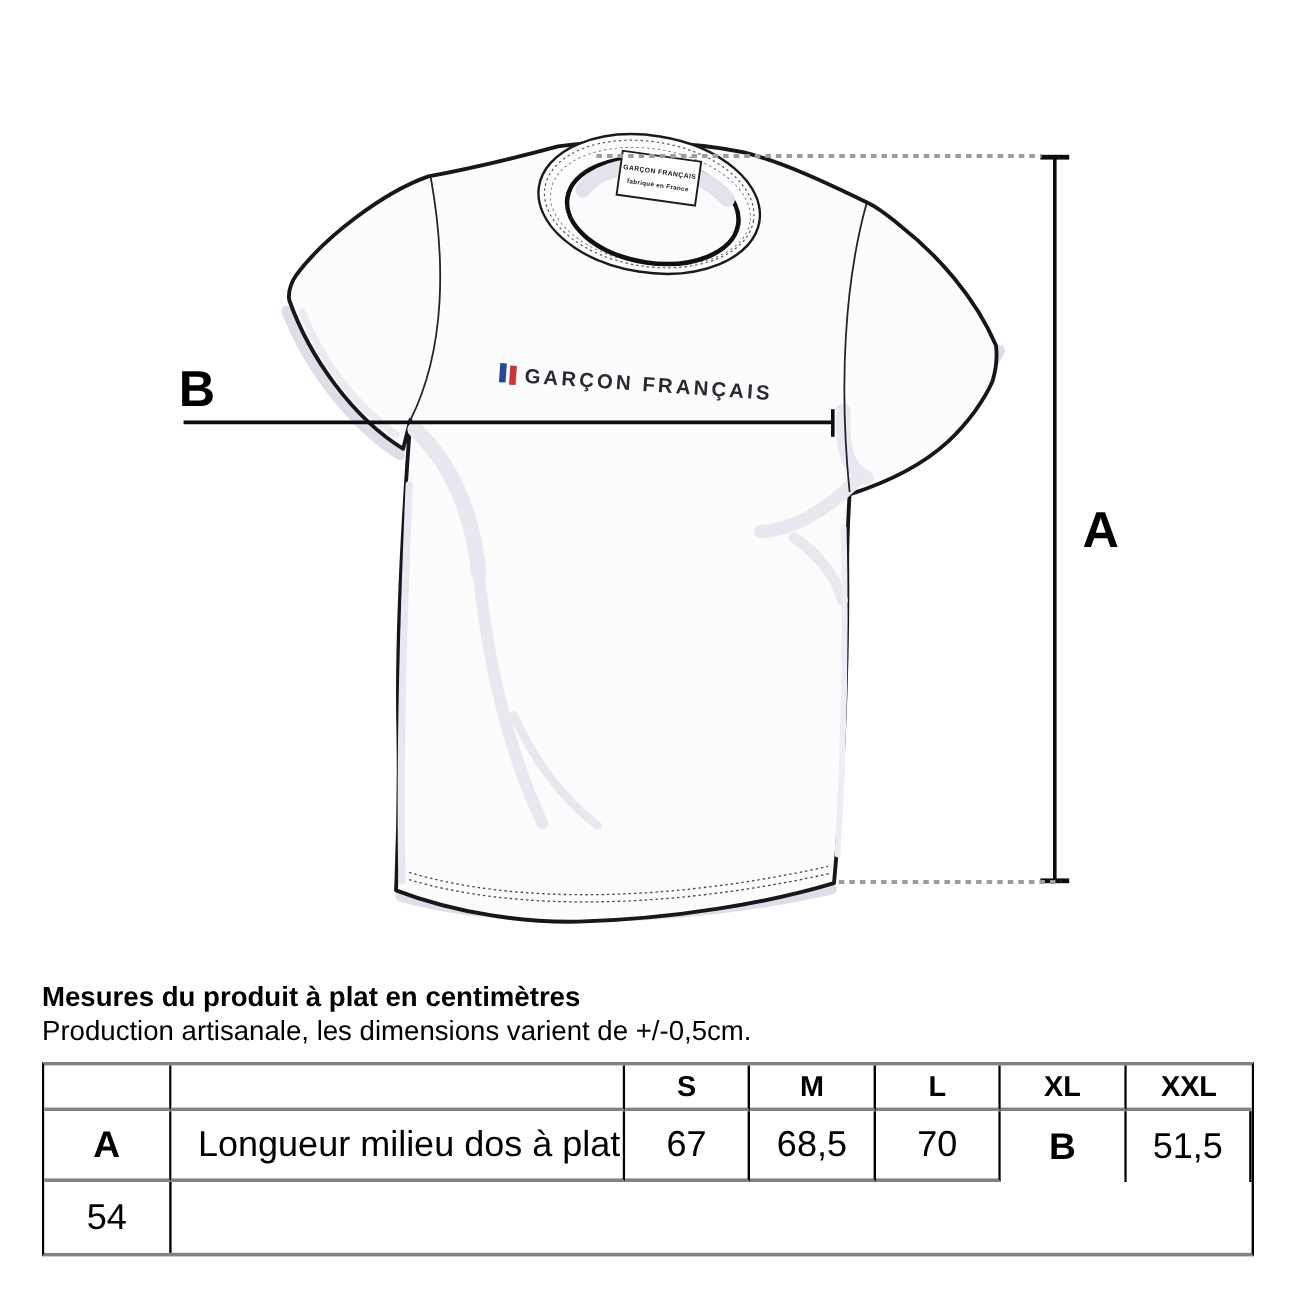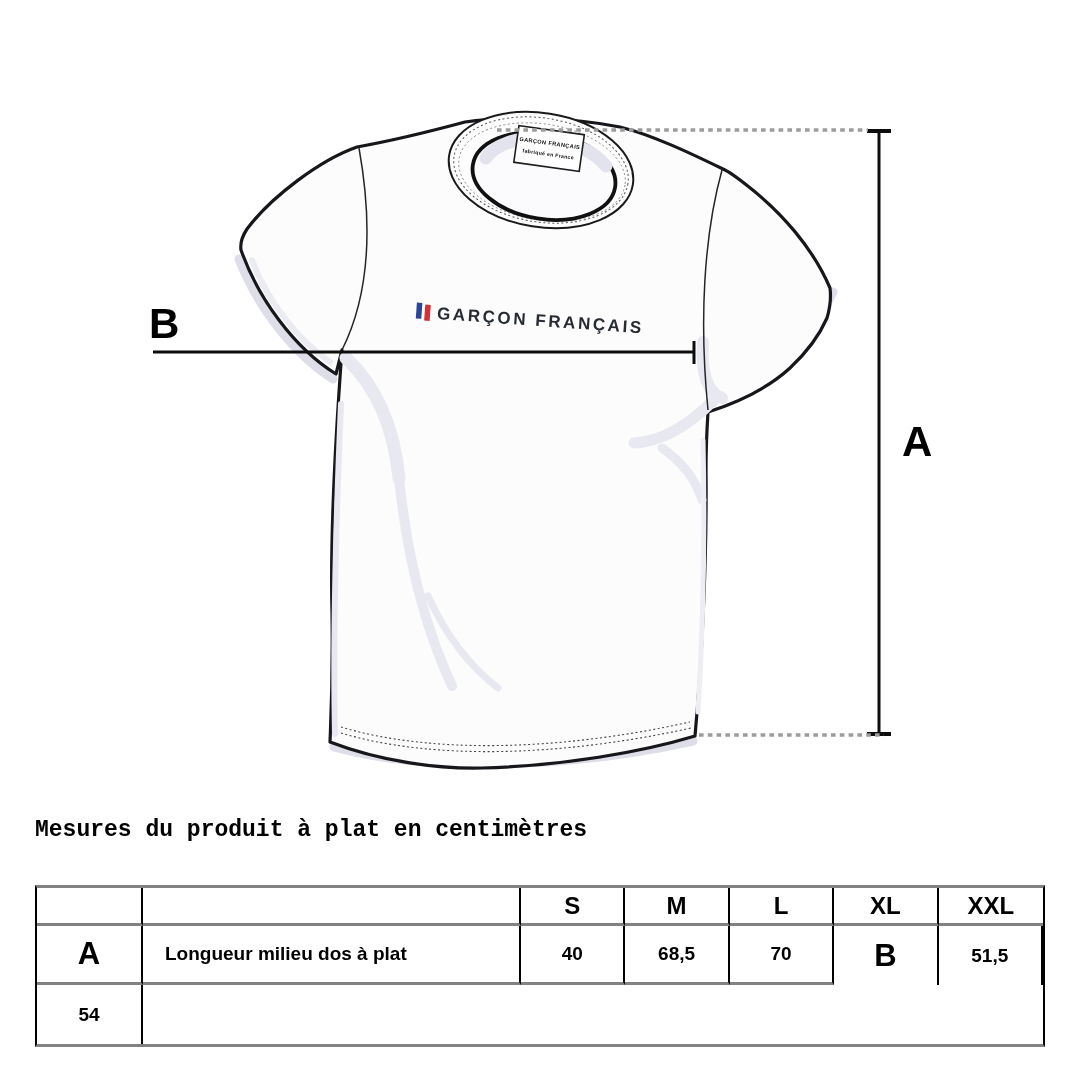--- a/index.html
+++ b/index.html
@@ -9,35 +9,35 @@
     overflow:hidden;
   }
   .stage{position:absolute;inset:0;}
   svg.shirt{position:absolute;left:0;top:0;}
   .dim-label{
     position:absolute;font-weight:bold;font-size:42px;line-height:1;
     color:#000;letter-spacing:0;
   }
   .dim-label.b{left:149px;top:303px;}
   .dim-label.a{left:902px;top:421px;}
-  .notes{position:absolute;left:35px;top:816px;font-size:23px;line-height:29px;font-family:Liberation Mono, monospace;}
+  .notes{position:absolute;left:35px;top:816px;font-size:23px;line-height:29px;}
   .notes .t1{font-weight:bold;}
   .notes .t2{font-weight:normal;}
   .size-table{
     position:absolute;left:35px;top:885px;width:1010px;
     display:grid;
     grid-template-columns:106px 378px repeat(5,1fr);
     border-top:3px solid #828282;border-bottom:3px solid #828282;
     border-left:2px solid #000;border-right:2px solid #000;
     box-sizing:border-box;
   }
   .size-table .cell{
     display:flex;align-items:center;justify-content:center;
     border-right:2px solid #000;border-bottom:3px solid #828282;
-    box-sizing:border-box;font-size:19px;background:#fff;font-weight:bold;
+    box-sizing:border-box;font-size:30px;background:#fff;
   }
   .size-table .cell.lastcol{border-right:none;}
   .size-table .cell.lastrow{border-bottom:none;}
   .size-table .cell.hdr{height:38px;font-weight:bold;font-size:24px;}
   .size-table .cell.data{height:59px;}
   .size-table .cell.letter{font-weight:bold;font-size:31px;}
   .size-table .cell.desc{justify-content:flex-start;padding-left:22px;}
 </style>
 </head>
 <body>
@@ -131,35 +131,36 @@
       <line x1="497" y1="130" x2="868" y2="130"></line>
       <line x1="699" y1="735" x2="884" y2="735"></line>
     </g>
   </svg>
 
   <div class="dim-label b">B</div>
   <div class="dim-label a">A</div>
 
   <div class="notes">
     <div class="t1">Mesures du produit à plat en centimètres</div>
+    <div class="t2">Production artisanale, les dimensions varient de +/-0,5cm.</div>
   </div>
 
   <div class="size-table">
 
     <div class="cell hdr"></div>
     <div class="cell hdr desc"></div>
     <div class="cell hdr">S</div>
     <div class="cell hdr">M</div>
     <div class="cell hdr">L</div>
     <div class="cell hdr">XL</div>
     <div class="cell hdr lastcol">XXL</div>
 
     <div class="cell data letter">A</div>
     <div class="cell data desc">Longueur milieu dos à plat</div>
-    <div class="cell data">40</div>
+    <div class="cell data">67</div>
     <div class="cell data">68,5</div>
     <div class="cell data">70</div>
 
     <div class="cell data letter lastrow">B</div>
     <div class="cell data lastrow">51,5</div>
     <div class="cell data lastrow">54</div>
   </div>
 
 </div>
 

